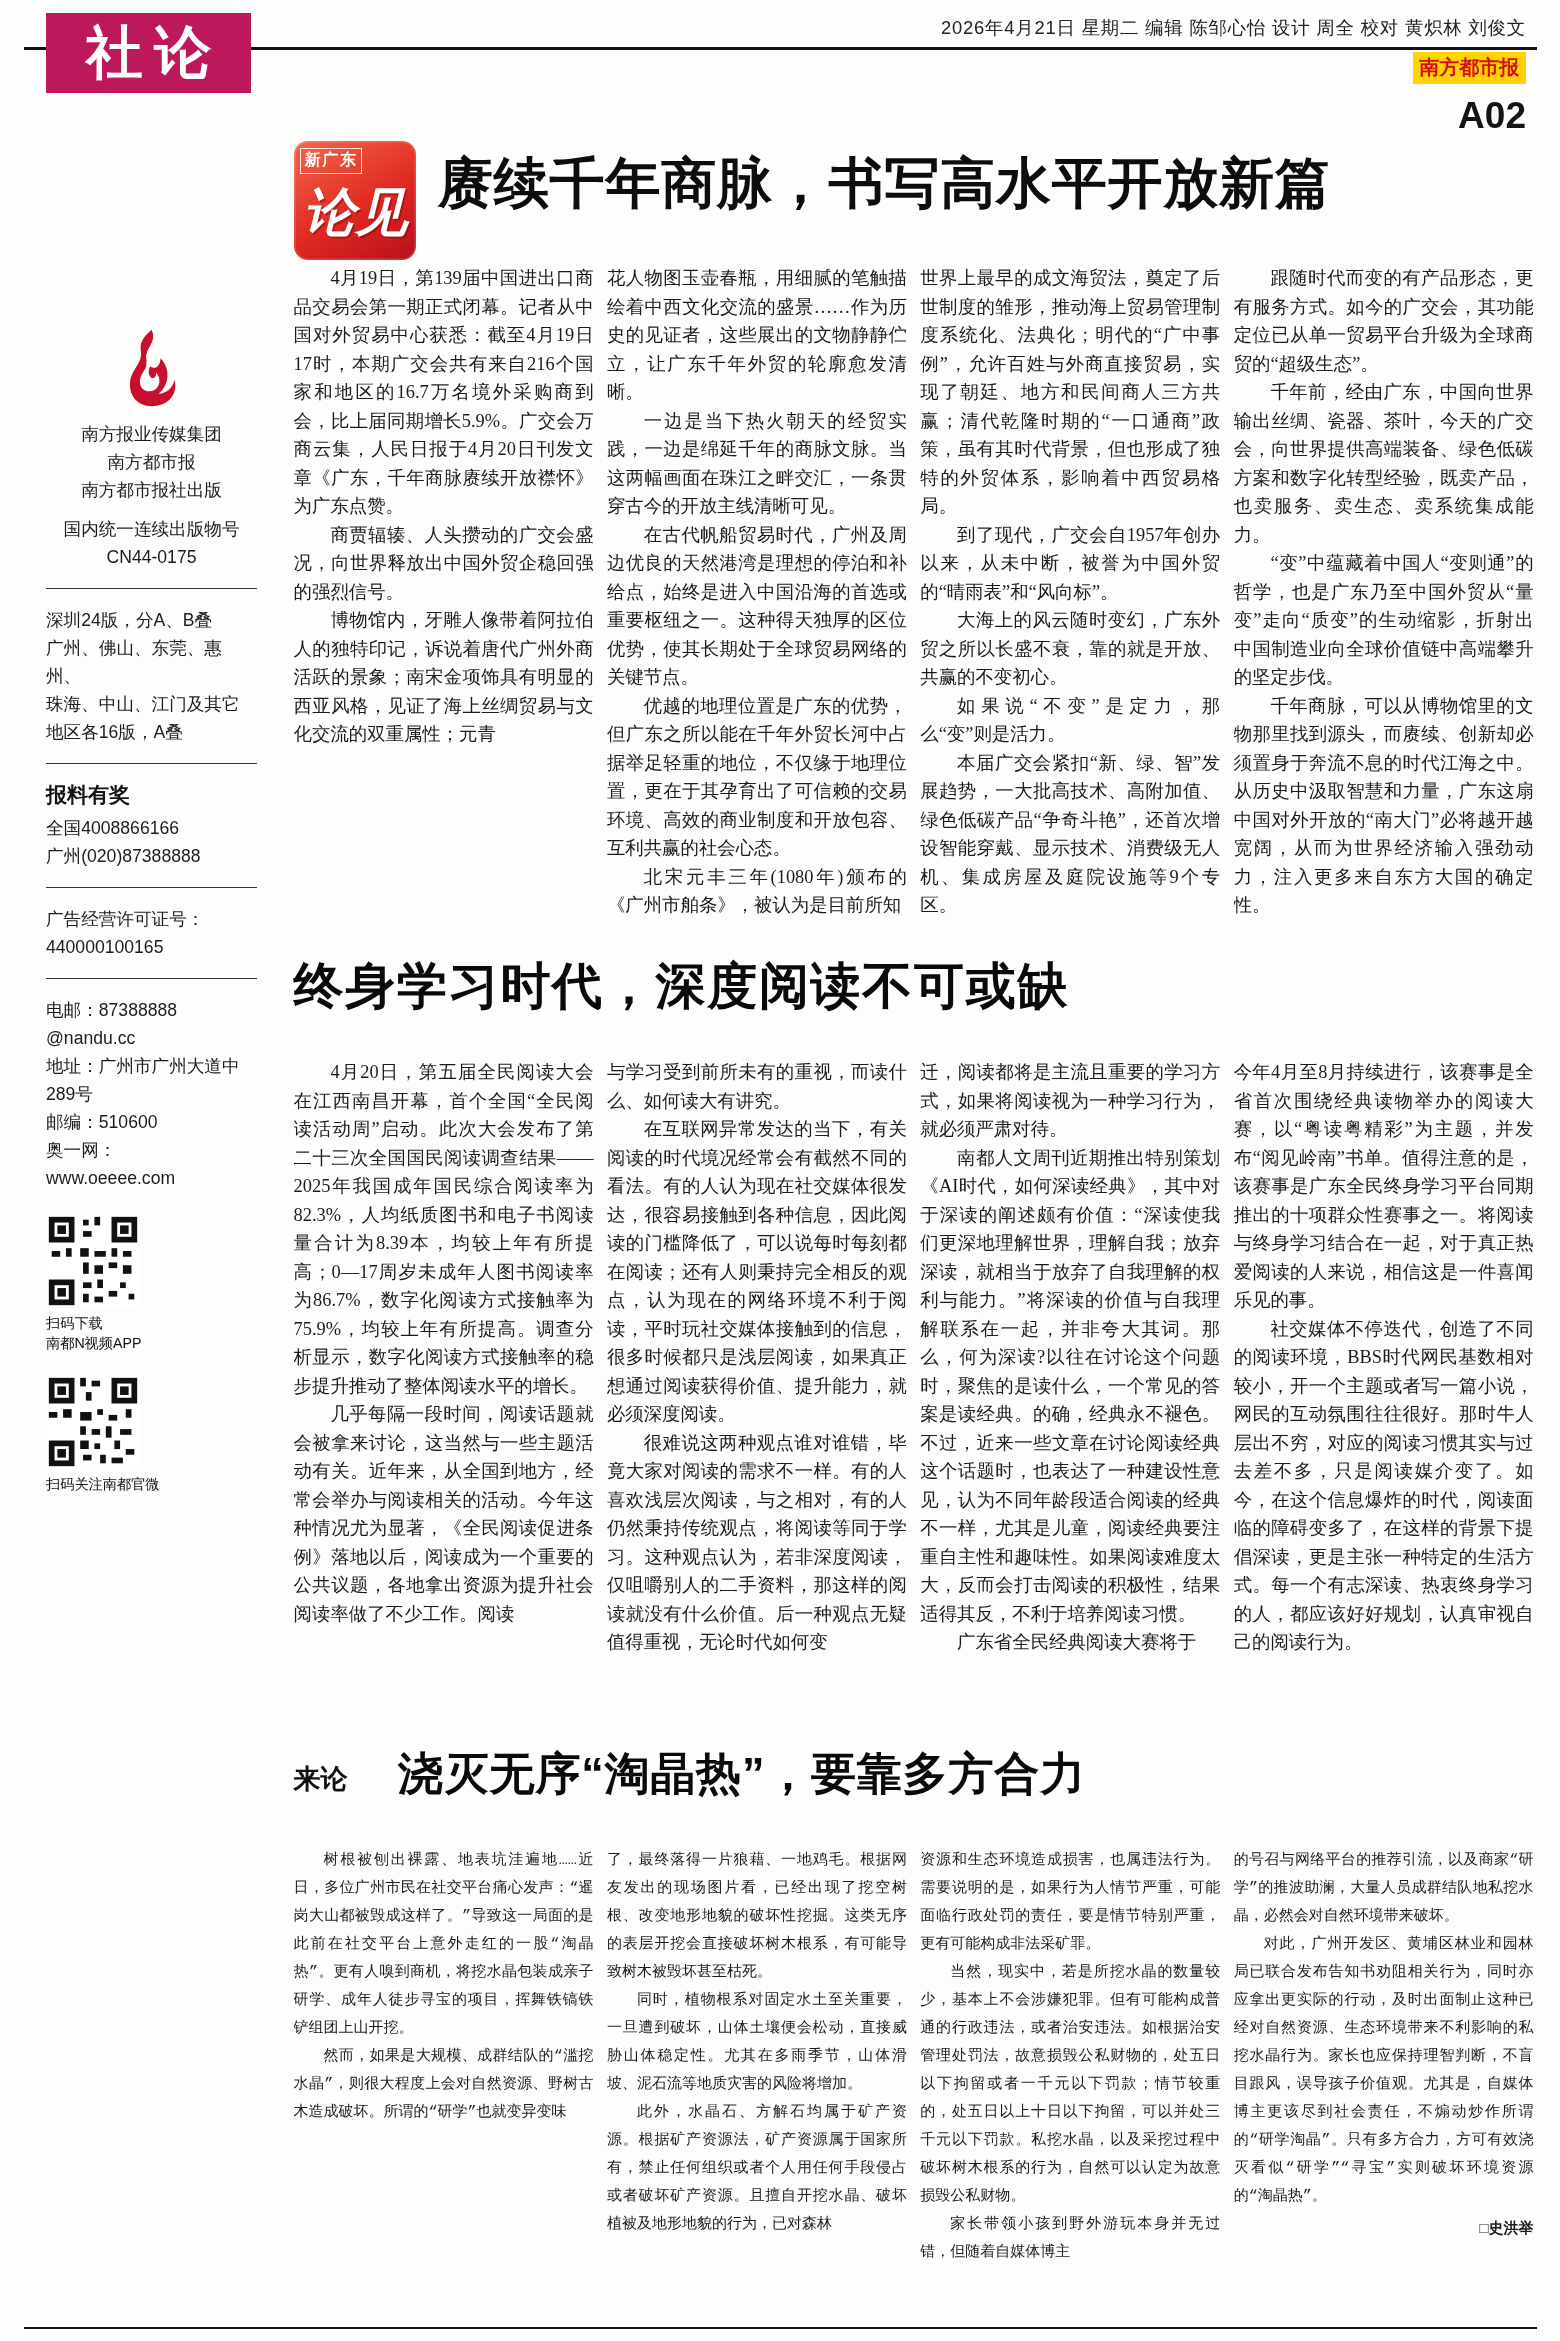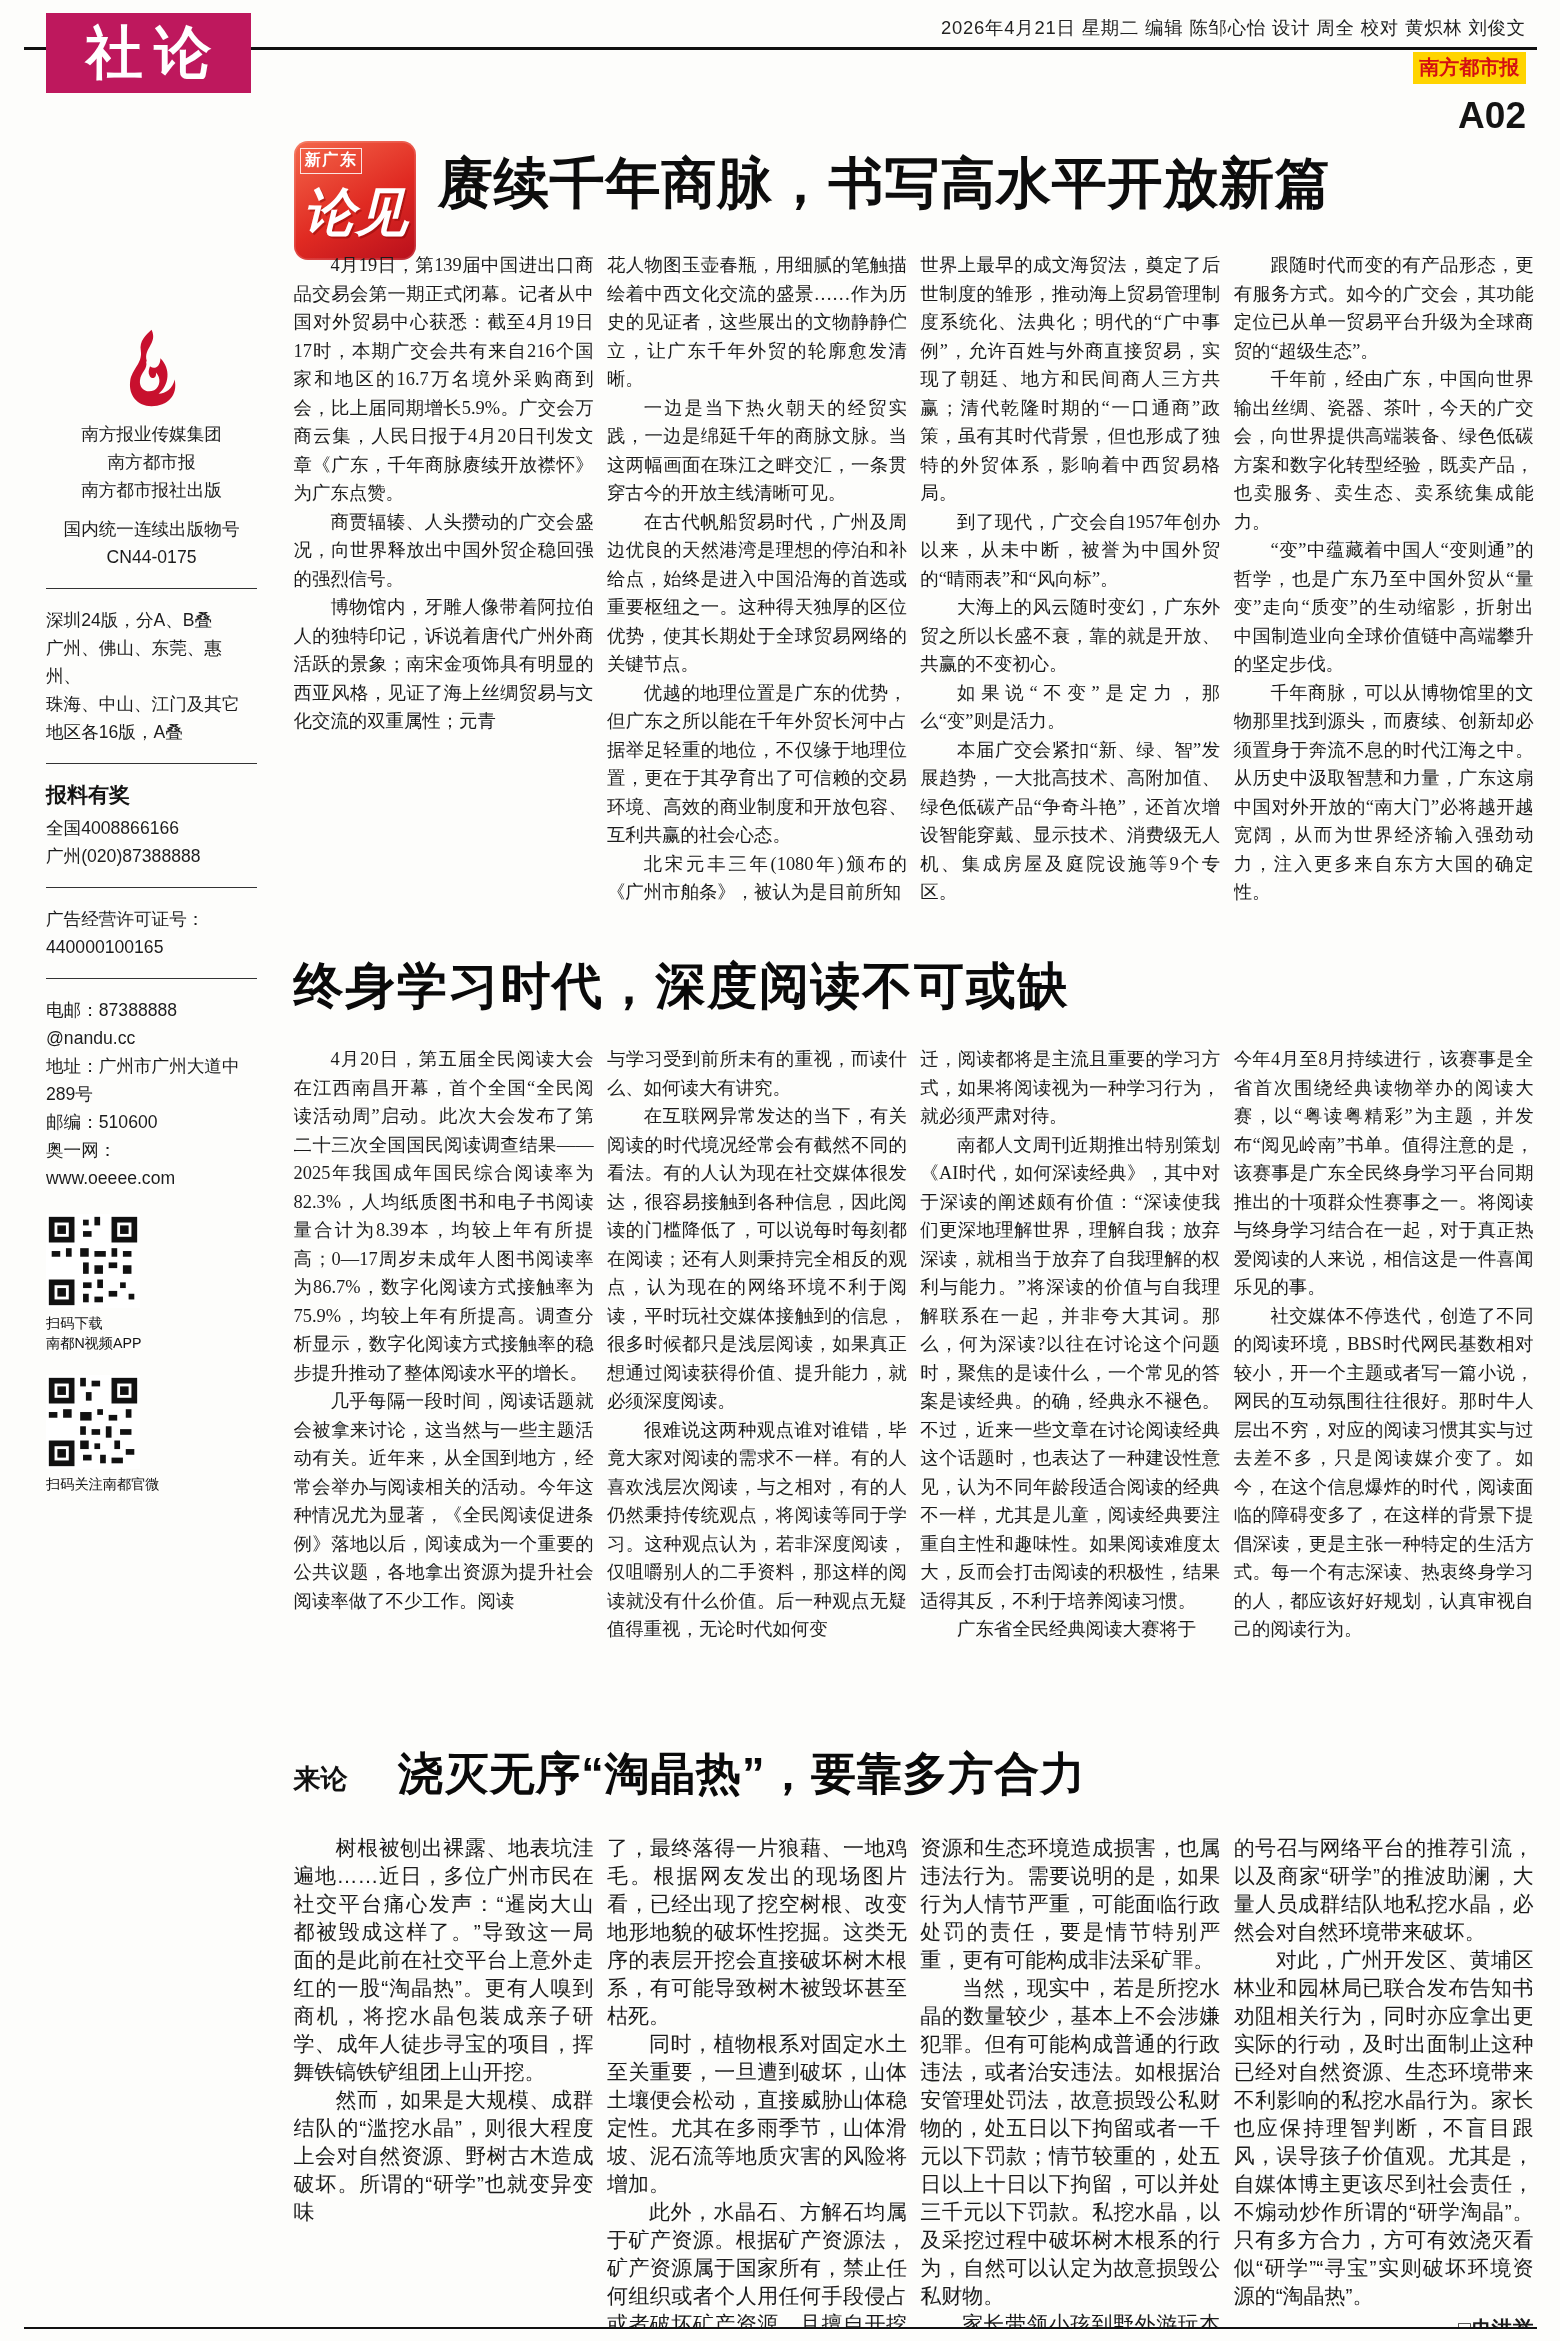--- a/index.html
+++ b/index.html
@@ -43,30 +43,30 @@
        font-family:"Liberation Serif","DejaVu Serif",serif;font-style:italic;text-shadow:1.7px 1.7px 0 rgba(120,0,0,.4);}
   .a1-title{position:absolute;left:157px;top:147px;width:1097px;margin:0;
        font-family:"Liberation Serif","DejaVu Serif",serif;font-weight:900;font-size:55px;
        letter-spacing:0.8px;color:#0d0d0d;white-space:nowrap;}
   .a2-title{position:absolute;left:12.6px;top:953px;width:1240px;margin:0;
        font-weight:900;font-size:50px;letter-spacing:1.7px;color:#0a0a0a;white-space:nowrap;}
   .kicker{position:absolute;left:12.6px;top:1761px;font-size:27px;font-weight:700;color:#111;}
   .a3-title{position:absolute;left:117px;top:1744px;width:1139px;margin:0;
        font-weight:900;font-size:45px;letter-spacing:0.8px;color:#0a0a0a;white-space:nowrap;}
 
-  .cols{position:absolute;display:flex;gap:13.4px;overflow:hidden;}
+  .cols{position:absolute;display:flex;gap:13.4px;overflow:hidden;margin-top:13px;}
   .cols .col{flex:1 1 0;overflow:hidden;text-align:justify;}
   .cols .col p{margin:0;text-indent:2em;}
   .cols .col p.cont{text-indent:0;}
   .cols .col p.sig{text-align:right;font-weight:700;text-indent:0;margin-top:5px;}
   .cols-a1{left:12.6px;top:251px;width:1240px;height:710px;}
   .cols-a2{left:12.6px;top:1045px;width:1240px;height:685px;}
   .cols-a3{left:12.6px;top:1834px;width:1240px;height:493px;}
   .serif-body .col p{font-family:"Liberation Serif","DejaVu Serif",serif;font-size:18.4px;line-height:28.5px;color:#1b1b1b;}
-  .sans-body .col p{font-family:Liberation Sans, sans-serif;font-size:21px;line-height:28px;color:#1b1b1b;}
+  .sans-body .col p{font-family:Liberation Mono, monospace;font-size:15px;line-height:28px;color:#1b1b1b;}
 </style>
 </head>
 <body>
 
 <div class="page">
 
   <div class="rule-top"></div>
 
   <div class="section-box">社论</div>
 

